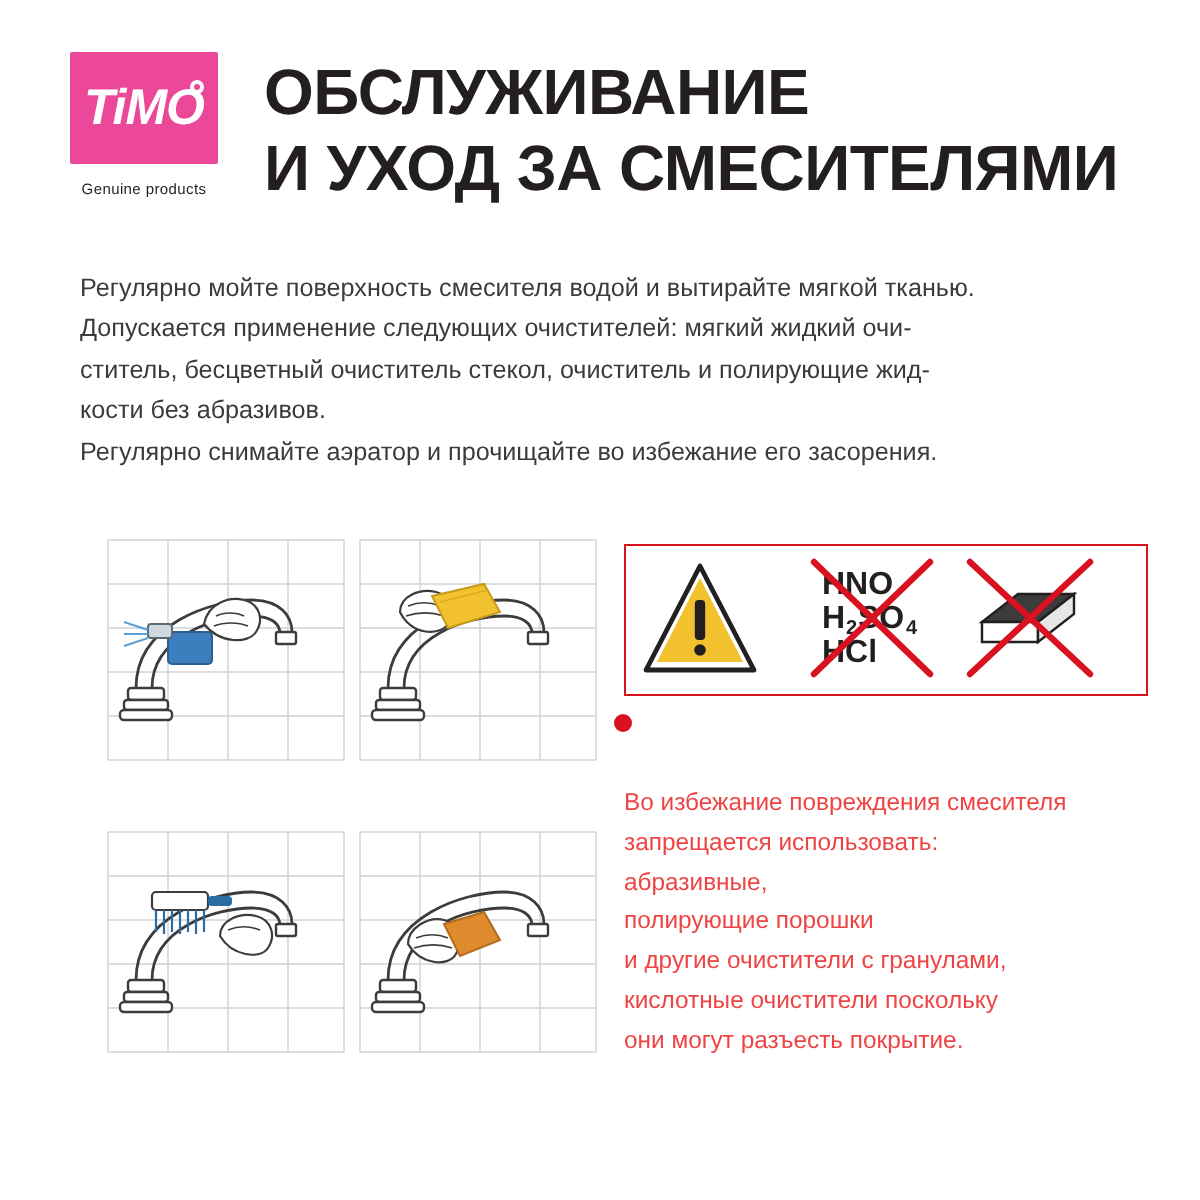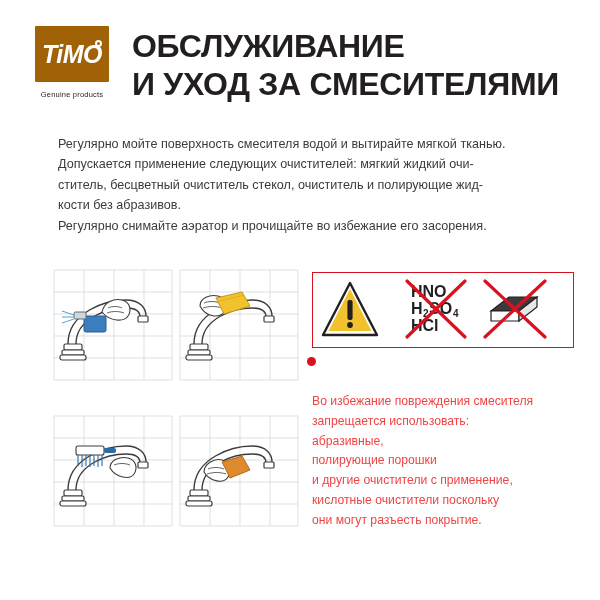--- a/index.html
+++ b/index.html
@@ -34,21 +34,21 @@
   .logo-block {
     width: 100px;
     margin-left: 22px;
     display: flex;
     flex-direction: column;
     align-items: center;
   }
   .logo-mark {
     width: 74px;
     height: 56px;
-    background: #a16207;
+    background: #ec4899;
     position: relative;
     border-radius: 1px;
     display: flex;
     align-items: center;
     justify-content: center;
   }
   .logo-mark .logo-text {
     color: #ffffff;
     font-weight: bold;
     font-style: italic;
@@ -83,21 +83,21 @@
     font-weight: bold;
     line-height: 1.18;
     letter-spacing: -0.3px;
     color: #231f20;
     white-space: nowrap;
   }
 
   
   .intro {
     position: absolute;
-    left: 58px;
+    left: 40px;
     top: 134px;
     width: 520px;
     font-size: 12.6px;
     line-height: 1.62;
     color: #3b3b3b;
   }
   .intro p {
     margin: 0;
   }
 
@@ -294,18 +294,18 @@
     </svg>
   </div>
 
   <div class="bullet"></div>
 
   <div class="warn-text">
     <p>Во избежание повреждения смесителя</p>
     <p>запрещается использовать:</p>
     <p>абразивные,</p>
     <p>полирующие порошки</p>
-    <p>и другие очистители с применение,</p>
+    <p>и другие очистители с гранулами,</p>
     <p>кислотные очистители поскольку</p>
     <p>они могут разъесть покрытие.</p>
   </div>
 
 </div>
 
 </body></html>

